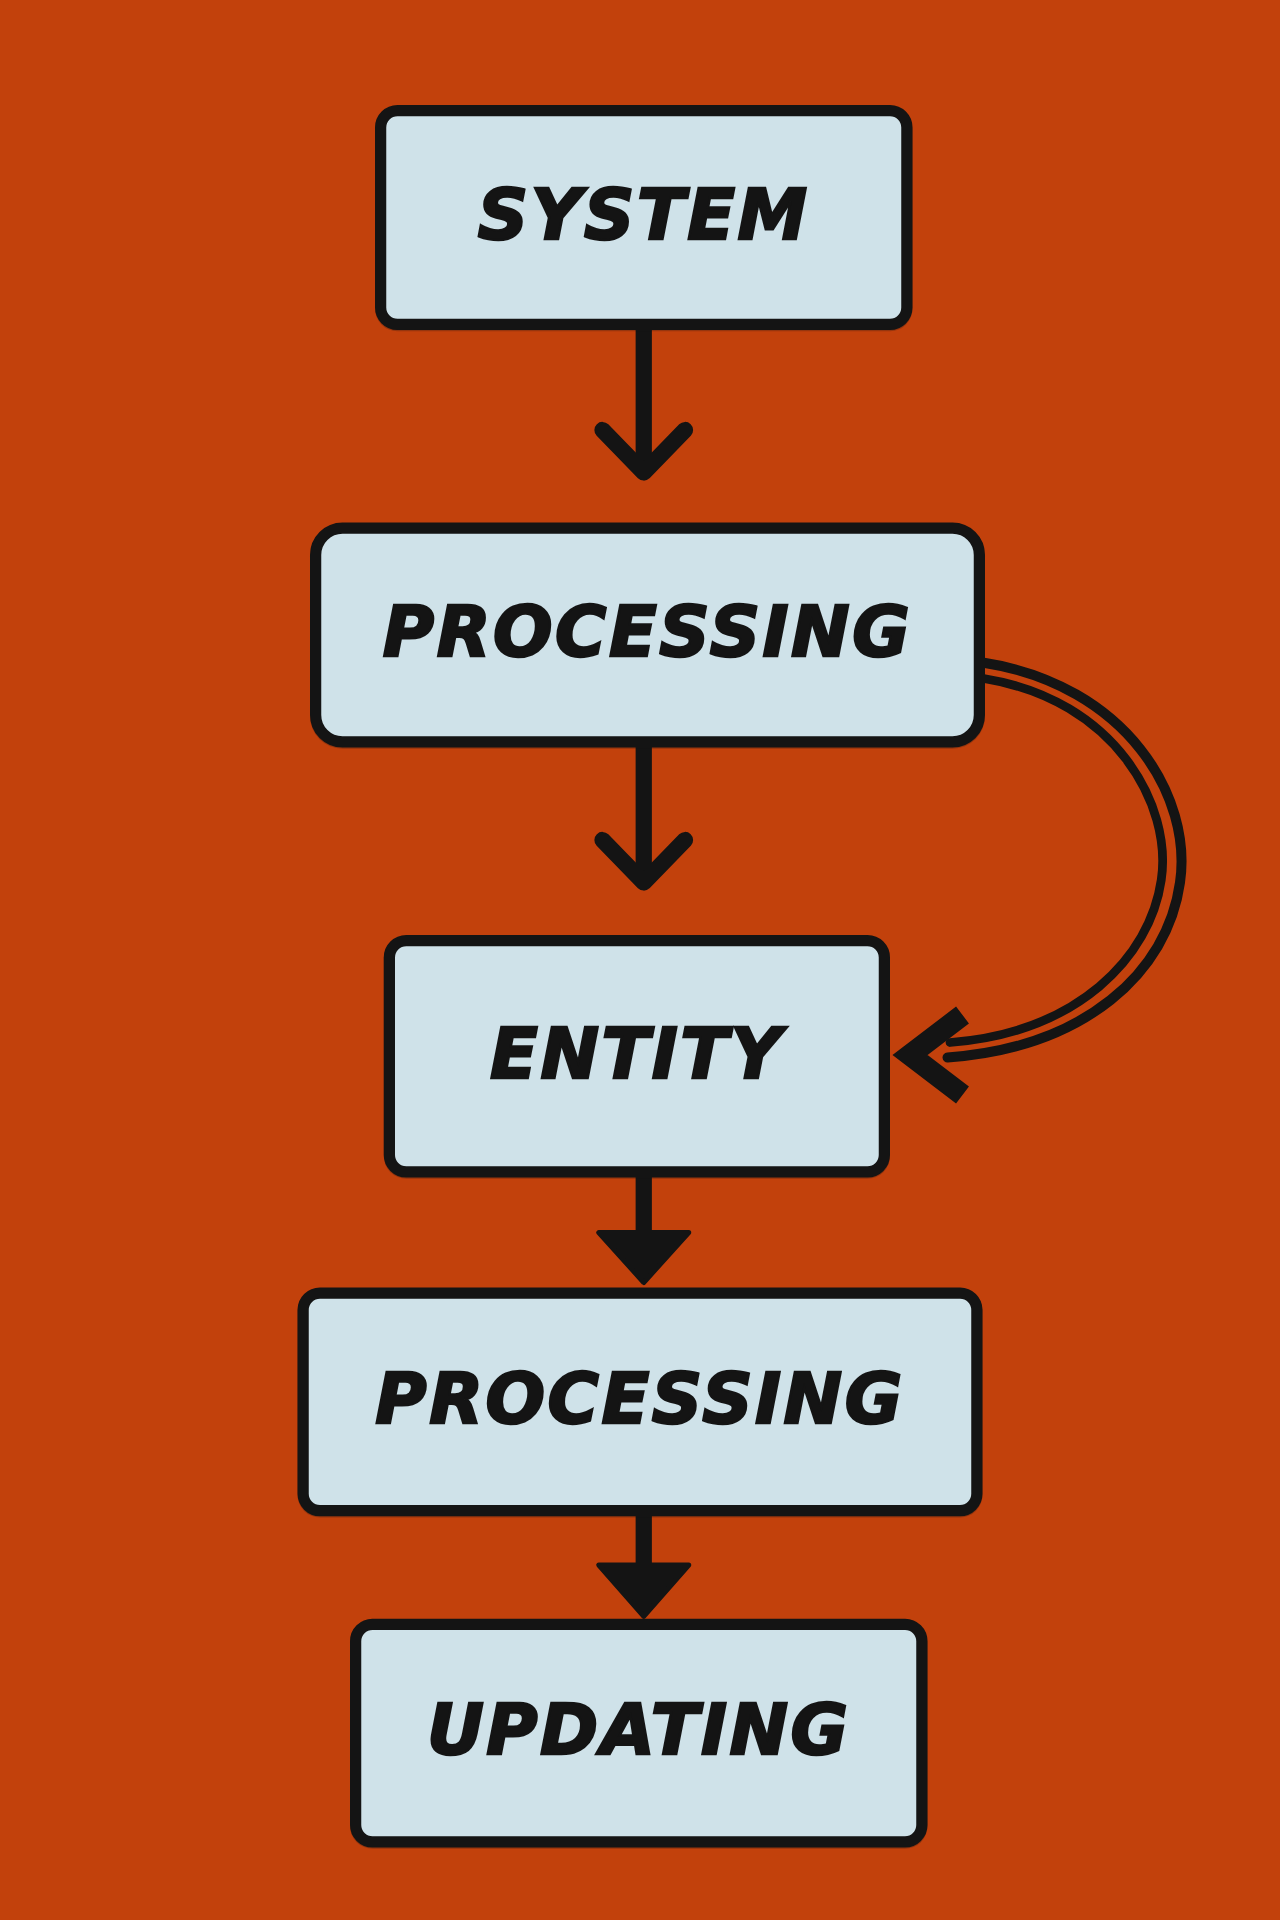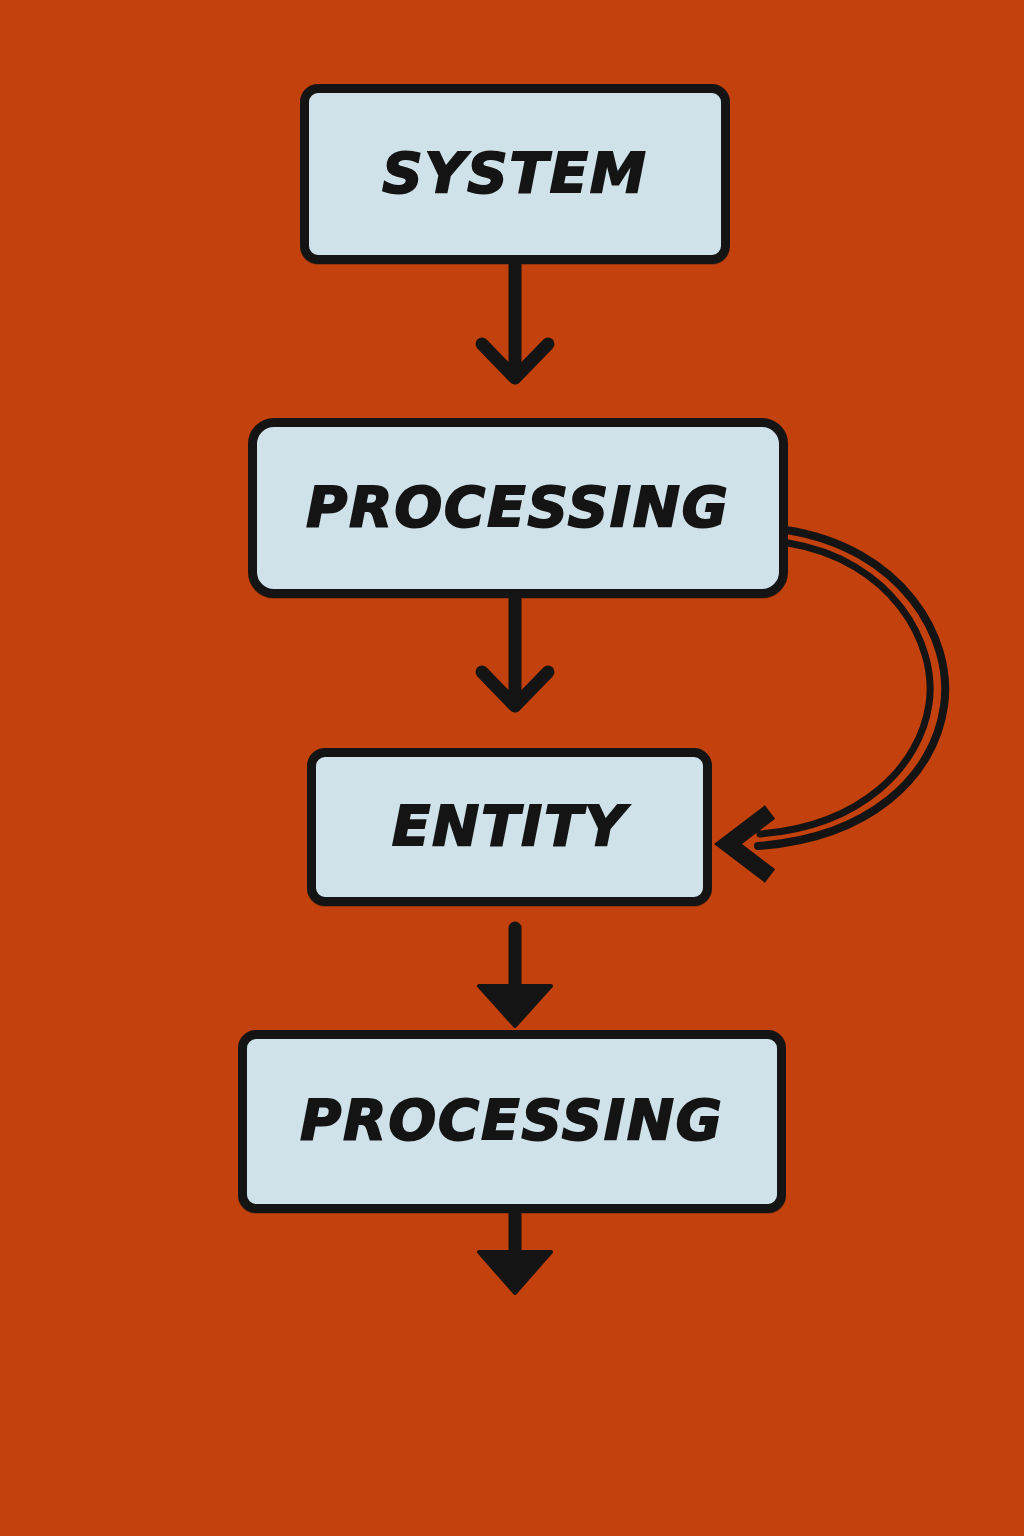--- a/index.html
+++ b/index.html
@@ -37,21 +37,21 @@
     color: #141414;
     font-weight: bold;
     font-size: 56px;
     letter-spacing: 2px;
     -webkit-text-stroke: 2px #141414;
     white-space: nowrap;
     transform: translateY(-2px);
   }
   .node-system     { left: 300px; top:   84px; width: 430px; height: 180px; }
   .node-processing { left: 248px; top:  418px; width: 540px; height: 180px; border-radius: 26px; }
-  .node-entity     { left: 307px; top:  748px; width: 405px; height: 158px; }
+  .node-entity     { left: 307px; top:  748px; width: 405px; height: 194px; }
   .node-component  { left: 238px; top: 1030px; width: 548px; height: 183px; }
   .node-updating   { left: 280px; top: 1295px; width: 462px; height: 183px; }
 </style>
 </head>
 <body>
 
 <div class="canvas">
 
   <svg class="arrow-layer" viewBox="0 0 1024 1536" xmlns="http://www.w3.org/2000/svg">
 
@@ -91,14 +91,17 @@
   </div>
 
   <div class="node node-entity">
     <span class="label">ENTITY</span>
   </div>
 
   <div class="node node-component">
     <span class="label">PROCESSING</span>
   </div>
 
+  <div class="node node-updating">
+    <span class="label">UPDATING</span>
+  </div>
 
 </div>
 
 </body></html>

